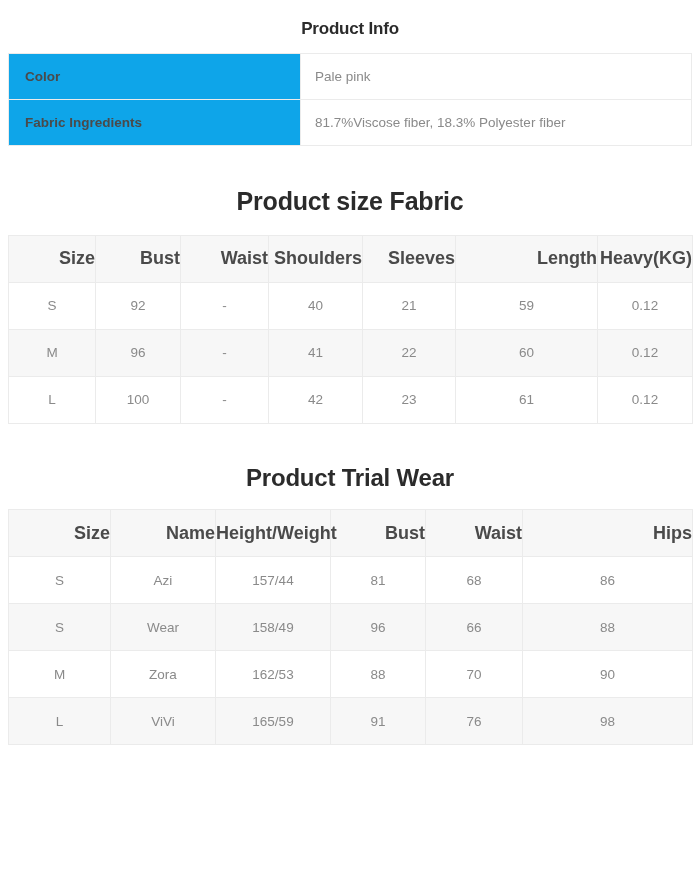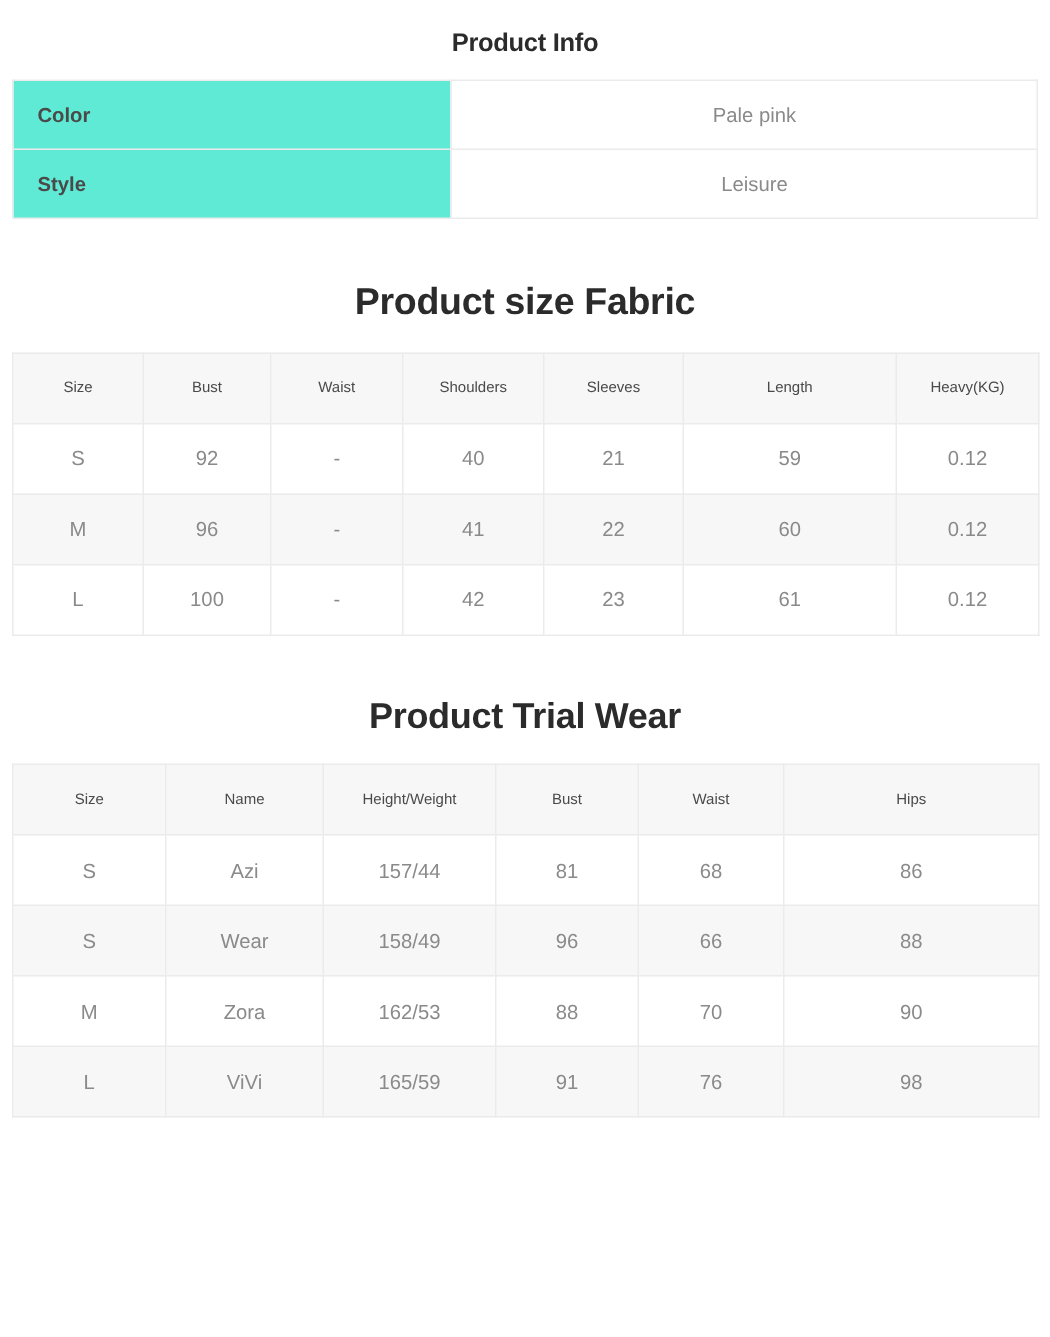--- a/index.html
+++ b/index.html
@@ -60,43 +60,43 @@
     font-weight: normal;
     vertical-align: middle;
   }
 
   
   .info-table {
     margin-top: 16px;
   }
   .info-table tr { height: 46px; }
   .info-table td.info-label {
-    background: #5eead4;
+    background: #0ea5e9;
     font-weight: bold;
     color: #4a4a4a;
     font-size: 13.5px;
     padding-left: 16px;
     text-align: left;
     width: 275px;
   }
   .info-table td.info-value {
     background: #ffffff;
     color: #8a8a8a;
     font-size: 13.5px;
     padding-left: 14px;
-    text-align: center;
+    text-align: left;
   }
 
   
   .grid-table th {
     background: #f7f7f7;
-    font-weight: normal;
+    font-weight: bold;
     color: #4a4a4a;
-    font-size: 10px;
-    text-align: center;
+    font-size: 18px;
+    text-align: right;
     height: 46px;
   }
   .grid-table td {
     text-align: center;
     color: #8a8a8a;
     font-size: 13.5px;
     height: 46px;
   }
   .grid-table tr.row-light td { background: #ffffff; }
   .grid-table tr.row-shade td { background: #f7f7f7; }
@@ -128,22 +128,22 @@
 
   <h2 class="section-title title-product-info">Product Info</h2>
 
   <table class="info-table">
     <tbody>
       <tr>
         <td class="info-label">Color</td>
         <td class="info-value">Pale pink</td>
       </tr>
       <tr>
-        <td class="info-label">Style</td>
-        <td class="info-value">Leisure</td>
+        <td class="info-label">Fabric Ingredients</td>
+        <td class="info-value">81.7%Viscose fiber, 18.3% Polyester fiber</td>
       </tr>
     </tbody>
   </table>
 
   <h2 class="section-title title-size-table">Product size Fabric</h2>
 
   <table class="grid-table size-table">
     <colgroup>
       <col class="c-size">
         <col class="c-bust">

